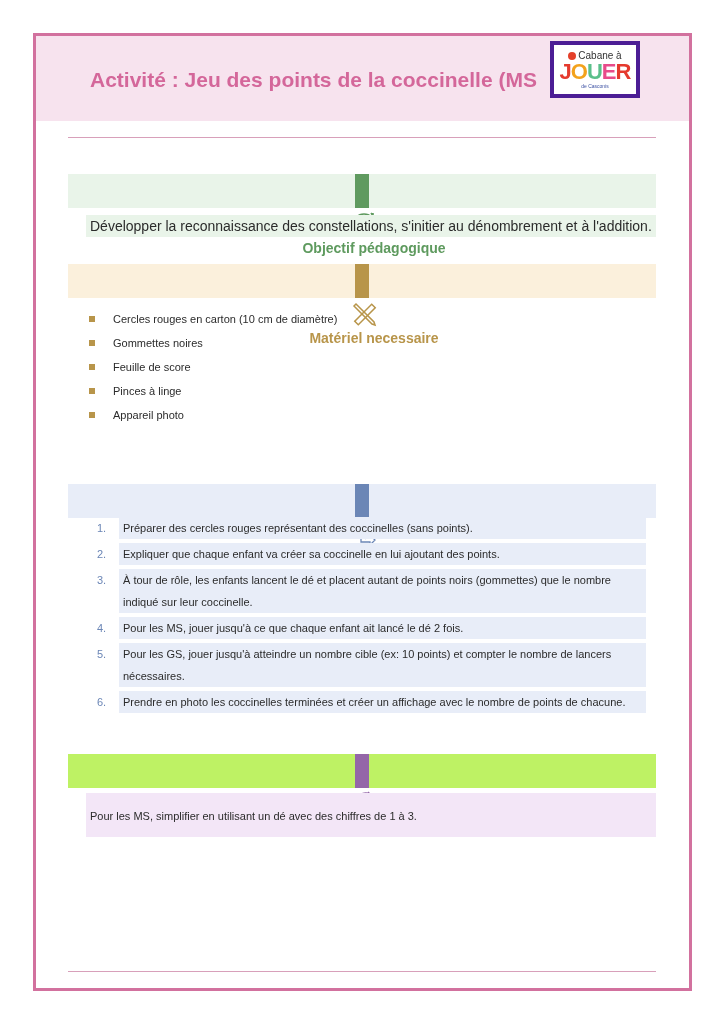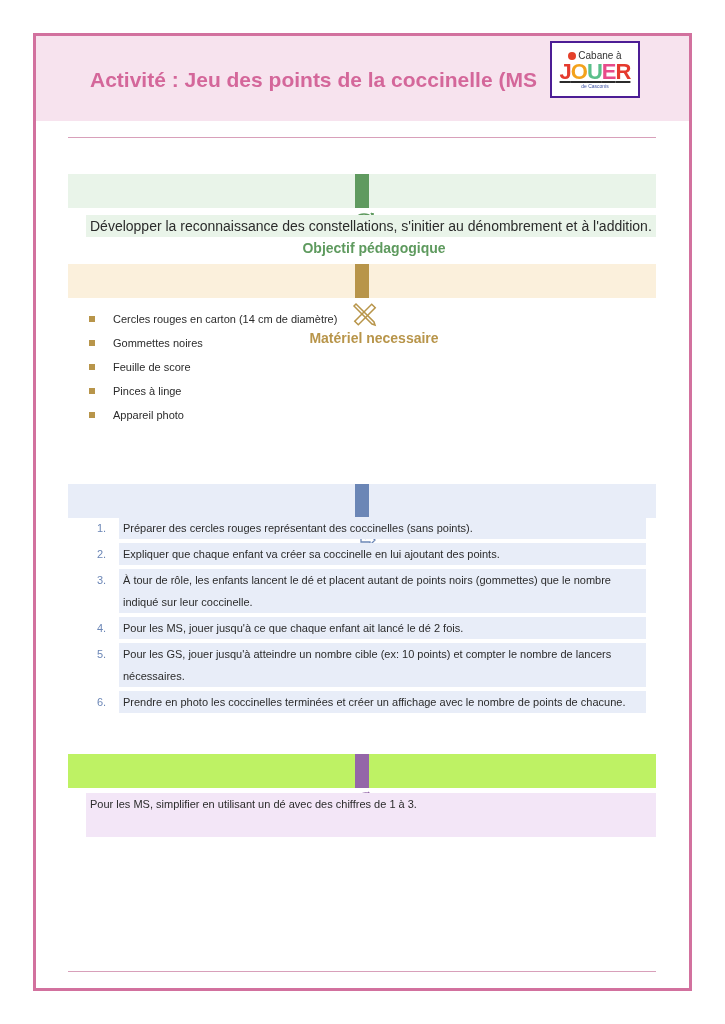--- a/index.html
+++ b/index.html
@@ -13,26 +13,26 @@
     .header-band {
       position: absolute; left: 0; top: 0; width: 100%; height: 85px;
       background: #f7e3ee;
     }
     .page-title {
       position: absolute; left: 54px; top: 32px;
       font-size: 21px; font-weight: bold; color: #d4679a; white-space: nowrap;
     }
     .logo {
       position: absolute; left: 514px; top: 5px; width: 90px; height: 57px;
-      background: #ffffff; border: 2px solid #4c1d95;
+      background: #ffffff; border: 4px solid #4c1d95;
       display: flex; flex-direction: column; align-items: center; justify-content: center;
     }
     .logo-top { display: flex; align-items: center; gap: 2px; font-size: 10px; color: #333; line-height: 10px; }
     .logo-dot { width: 8px; height: 8px; border-radius: 50%; background: #e4402a; display: inline-block; }
-    .logo-main { font-size: 22px; font-weight: bold; line-height: 22px; letter-spacing: -1px; text-decoration: underline; }
+    .logo-main { font-size: 22px; font-weight: bold; line-height: 22px; letter-spacing: -1px; }
     .logo-main span:nth-child(1) { color: #e53a2e; }
     .logo-main span:nth-child(2) { color: #f3a21c; }
     .logo-main span:nth-child(3) { color: #5bbf8a; }
     .logo-main span:nth-child(4) { color: #e84b8a; }
     .logo-main span:nth-child(5) { color: #e53a2e; }
     .logo-sub { font-size: 5px; color: #3a4fa2; line-height: 6px; }
 
     .rule { position: absolute; left: 32px; width: 588px; height: 1px; background: #d8a0ba; }
     .rule-top { top: 101px; }
     .rule-bottom { top: 935px; }
@@ -67,21 +67,21 @@
     .materials li { display: flex; align-items: center; height: 24px; font-size: 11px; }
     .materials .bullet { width: 6px; height: 6px; background: #b8954a; margin-right: 18px; flex: none; }
 
     .steps { position: absolute; left: 53px; top: 481px; width: 557px; list-style: none; }
     .steps li { display: flex; margin-bottom: 4px; }
     .steps .num { width: 30px; flex: none; font-size: 11px; color: #6b86b6; line-height: 22px; padding-left: 8px; }
     .steps .text { flex: 1; background: #e8edf8; font-size: 11px; line-height: 22px; padding-left: 4px; }
 
     .variants-box {
       position: absolute; left: 50px; top: 757px; width: 570px; height: 44px;
-      background: #f3e6f7; padding: 1px 4px; font-size: 11px; line-height: 21px;
+      background: #f3e6f7; padding: 13px 4px; font-size: 11px; line-height: 21px;
     }
   </style>
 </head>
 <body>
 
 <div class="frame">
   <div class="header-band">
     <h1 class="page-title">Activité : Jeu des points de la coccinelle (MS</h1>
     <div class="logo">
       <div class="logo-top">
@@ -121,21 +121,21 @@
         <svg width="28" height="28" viewBox="0 0 28 28" fill="none" stroke="#b8954a" stroke-width="1.5">
           <rect x="2" y="12" width="24" height="5" transform="rotate(-45 14 14.5)"></rect>
           <path d="M5 4 L23 22 L24 25 L21 24 L3 6 Z"></path>
         </svg>
       </div>
       <div class="title">Matériel necessaire</div>
     </div>
     <ul class="materials">
       <li>
           <span class="bullet"></span>
-          <span>Cercles rouges en carton (14 cm de diamètre)</span>
+          <span>Cercles rouges en carton (10 cm de diamètre)</span>
         </li>
       <li>
           <span class="bullet"></span>
           <span>Gommettes noires</span>
         </li>
       <li>
           <span class="bullet"></span>
           <span>Feuille de score</span>
         </li>
       <li>

